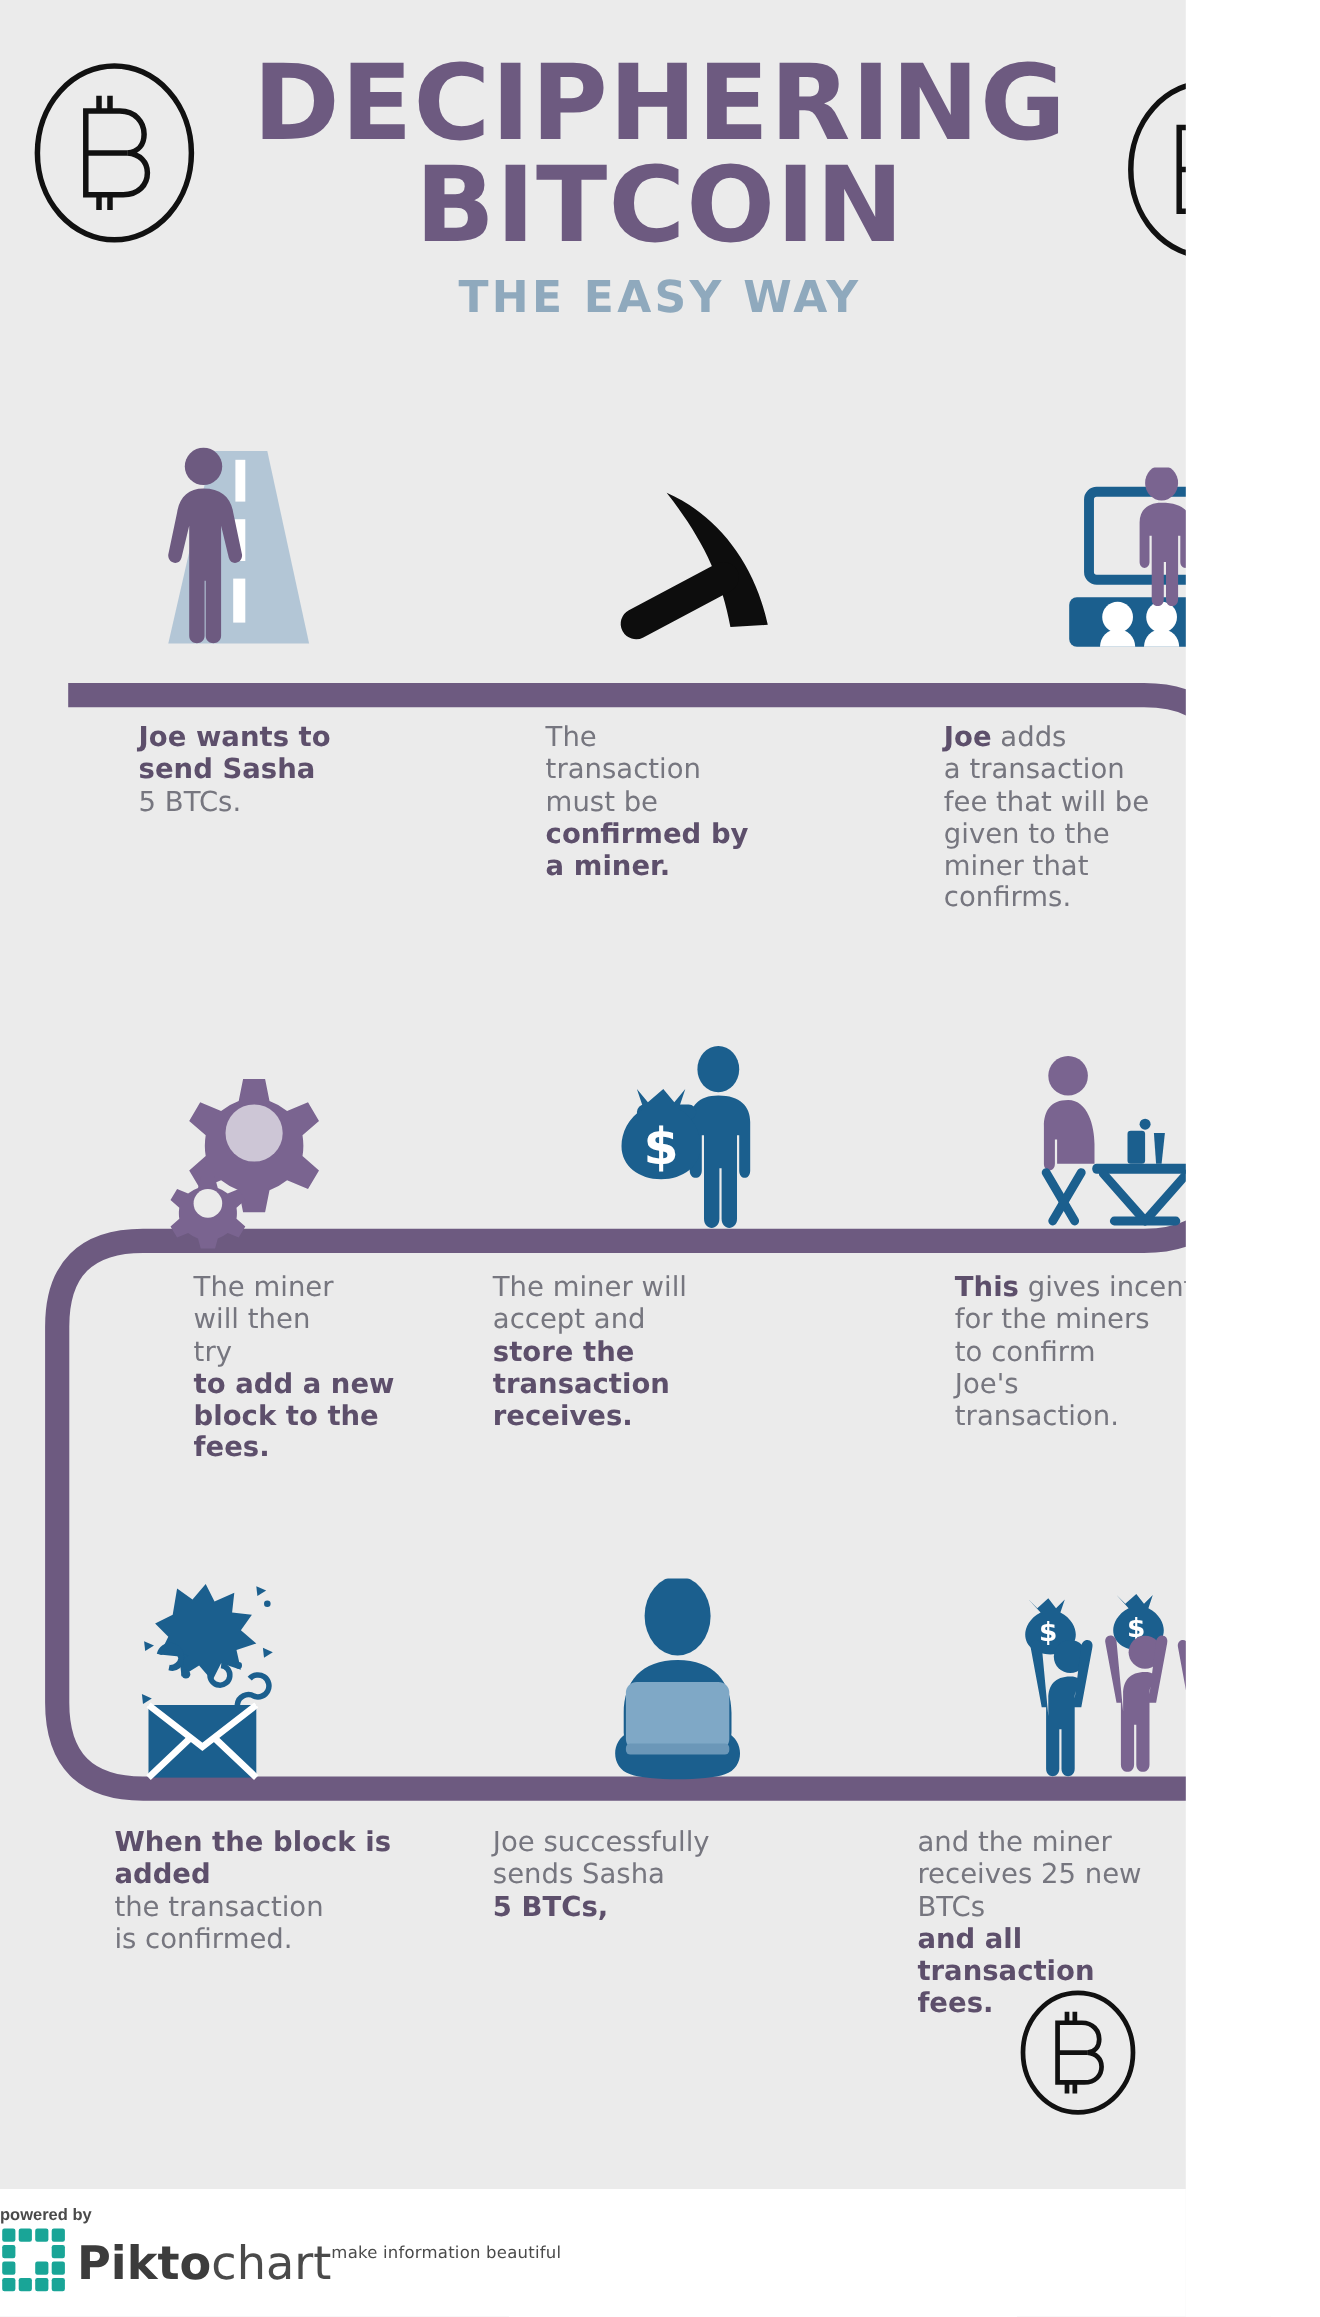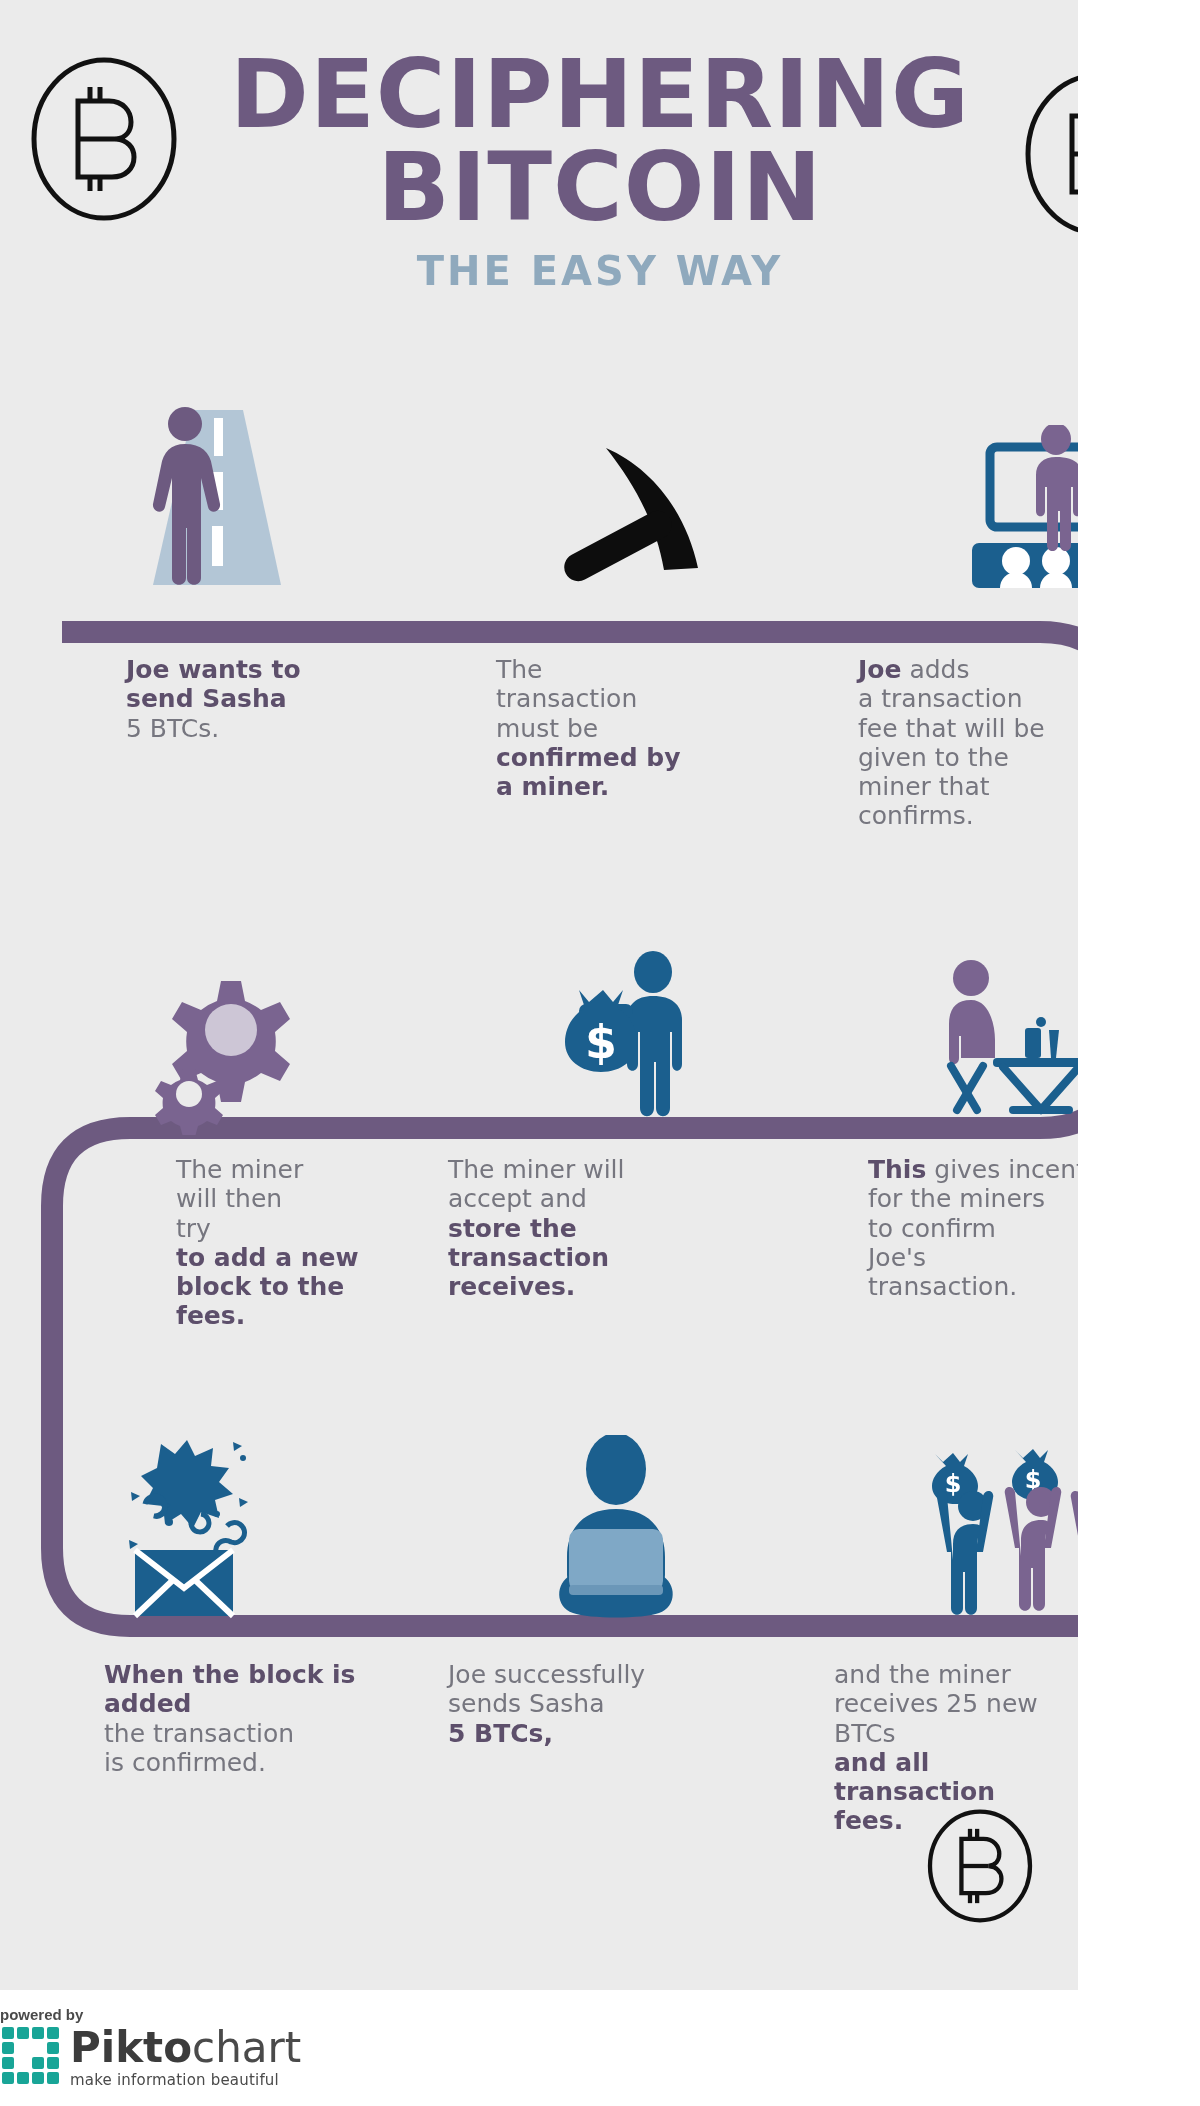--- a/index.html
+++ b/index.html
@@ -158,21 +158,21 @@
     color: #4a4a4a;
     margin-bottom: 2px;
   }
   #logo-row {
     display: flex;
     align-items: center;
   }
   #logo-mark { margin-right: 8px; }
   #logo-words {
     display: flex;
-    flex-direction: column;
+    flex-direction: row;
   }
   #logo-name {
     font-family: "DejaVu Sans", sans-serif;
     font-size: 42px;
     line-height: 1;
     color: #3c3c3c;
   }
   #logo-name .strong { font-weight: bold; }
   #logo-name .thin { font-weight: normal; color: #4a4a4a; }
   #logo-tagline {

